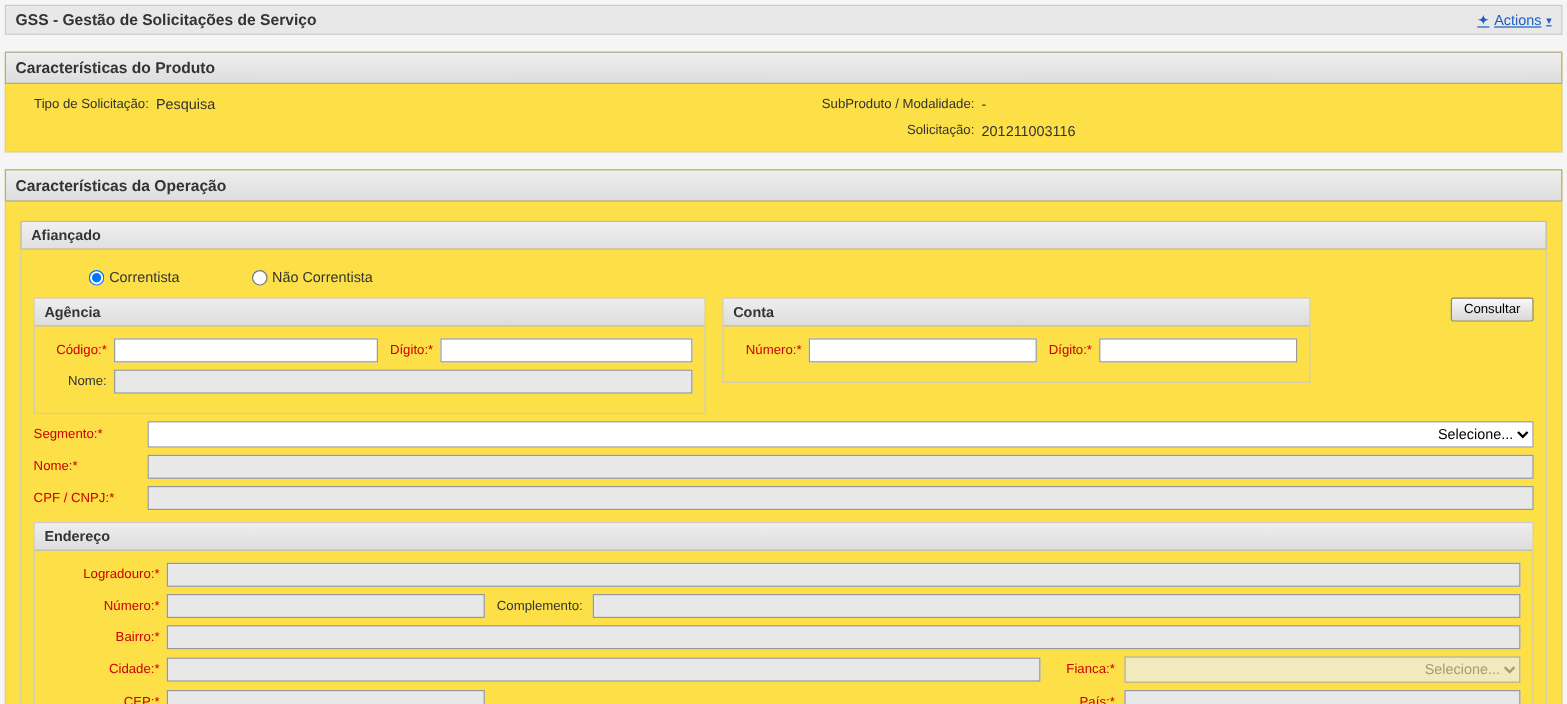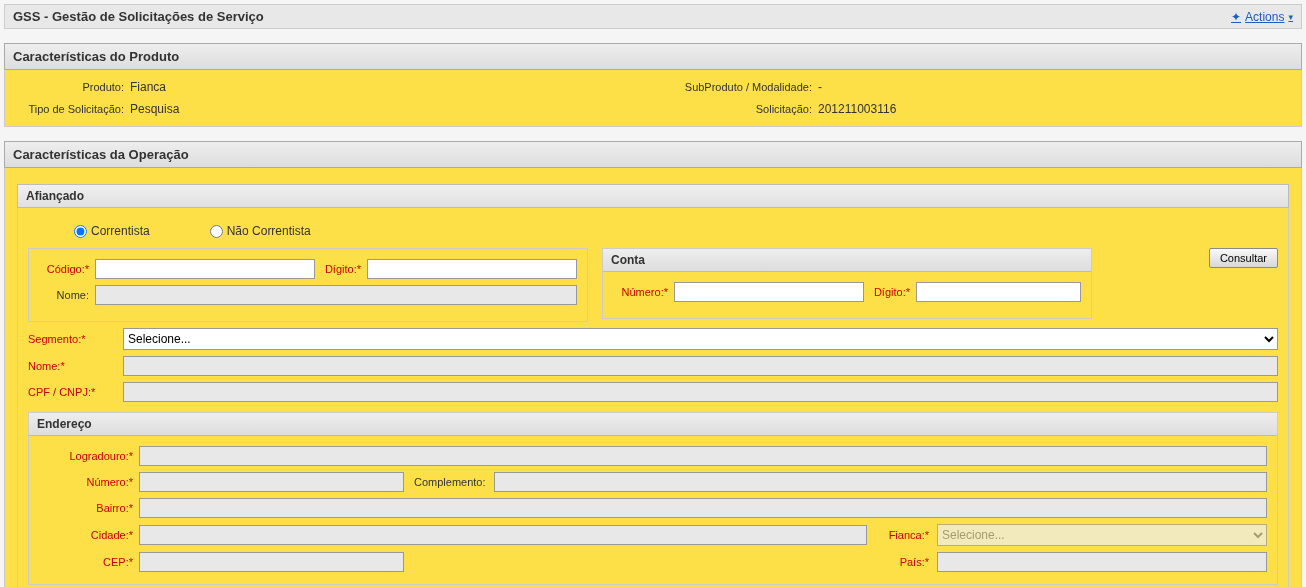--- a/index.html
+++ b/index.html
@@ -38,21 +38,21 @@
   .conta-box { flex: 0 0 480px; }
   .consultar-col { flex: 1; display: flex; justify-content: flex-end; }
   
   .field-row { display: flex; align-items: center; margin-bottom: 6px; gap: 6px; }
   .lbl { font-size: 11px; text-align: right; }
   .lbl.req { color: #c00; }
   .lbl.req::after { content: ""; }
   .ast { color: #c00; }
   input[type=text] { border: 1px solid #999; height: 20px; font-size: 12px; padding: 0 4px; background: #fff; }
   input[type=text].ro { background: #e8e8e8; color: #666; }
-  select { border: 1px solid #999; height: 22px; font-size: 12px; background: #fff; width: 100%; }
+  select { border: 1px solid #999; height: 22px; font-size: 12px; background: #fff; width: 100%; text-align: right; }
   
   .btn { background: linear-gradient(to bottom, #f8f8f8, #d8d8d8); border: 1px solid #888; padding: 3px 10px; font-size: 11px; cursor: pointer; border-radius: 2px; text-align: right; }
   
   .wide-row { display: flex; align-items: center; margin: 6px 0; }
   .wide-row .wl { width: 95px; text-align: left; padding-right: 6px; font-size: 11px; }
   .wide-row .wl.req { color: #c00; }
   .wide-row input[type=text], .wide-row select { flex: 1; }
   
   .endereco-box { margin-top: 10px; border: 1px solid #ccc; }
   .endereco-box .fieldset-body { padding: 10px 10px 6px 10px; }
@@ -74,24 +74,20 @@
       <span>Actions</span>
       <span class="actions-tri">▾</span>
     </div>
   </div>
 
   <div class="panel">
     <div class="panel-hdr">Características do Produto</div>
     <div class="panel-body">
       <div class="prod-grid">
         <div class="prod-col">
-          <div class="prod-row">
-            <div class="prod-label">Produto:</div>
-            <div class="prod-value">Fianca</div>
-          </div>
           <div class="prod-row">
             <div class="prod-label">Tipo de Solicitação:</div>
             <div class="prod-value">Pesquisa</div>
           </div>
         </div>
         <div class="prod-col">
           <div class="prod-row">
             <div class="prod-label" style="width:165px">SubProduto / Modalidade:</div>
             <div class="prod-value">-</div>
           </div>
@@ -118,20 +114,21 @@
             </label>
             <label>
               <input type="radio" name="corr" style="">
               <span>Não Correntista</span>
             </label>
           </div>
 
           <div class="top-row">
 
             <div class="fieldset-box agencia-box">
+              <div class="fieldset-hdr">Agência</div>
               <div class="fieldset-body">
                 <div class="field-row">
                   <span class="lbl req" style="width:50px"><span>Código:</span><span class="ast">*</span></span>
                   <input type="text" style="width: 220px;">
                   <span class="lbl req" style="width:40px"><span>Dígito:</span><span class="ast">*</span></span>
                   <input type="text" style="flex: 1 1 0%;">
                 </div>
                 <div class="field-row">
                   <span class="lbl" style="width:50px">Nome:</span>
                   <input type="text" class="ro" readonly="" style="flex: 1 1 0%;">

